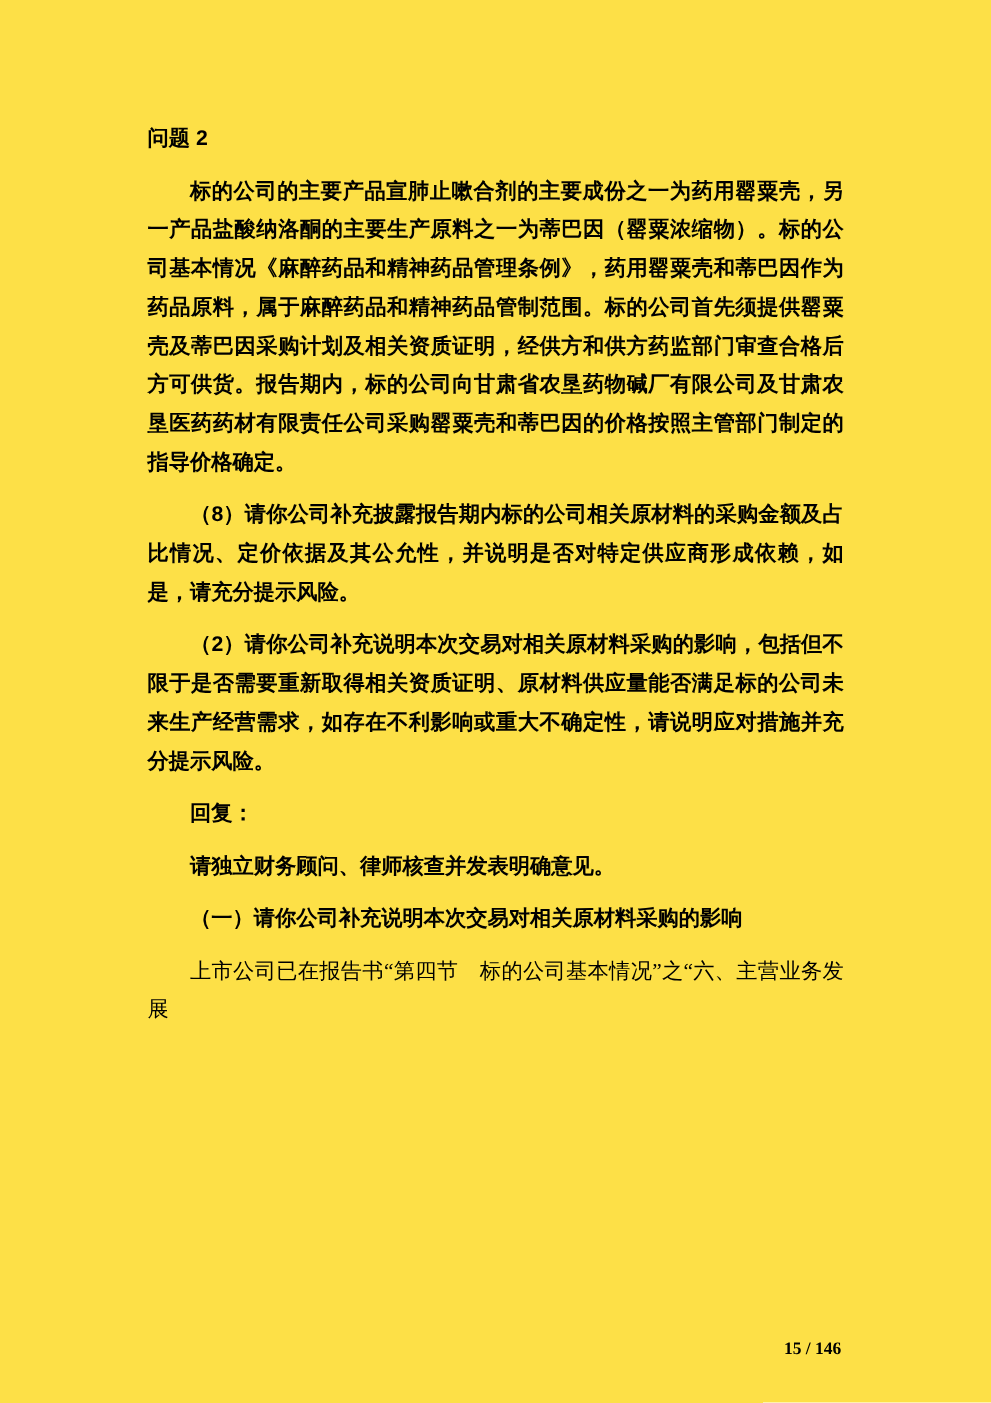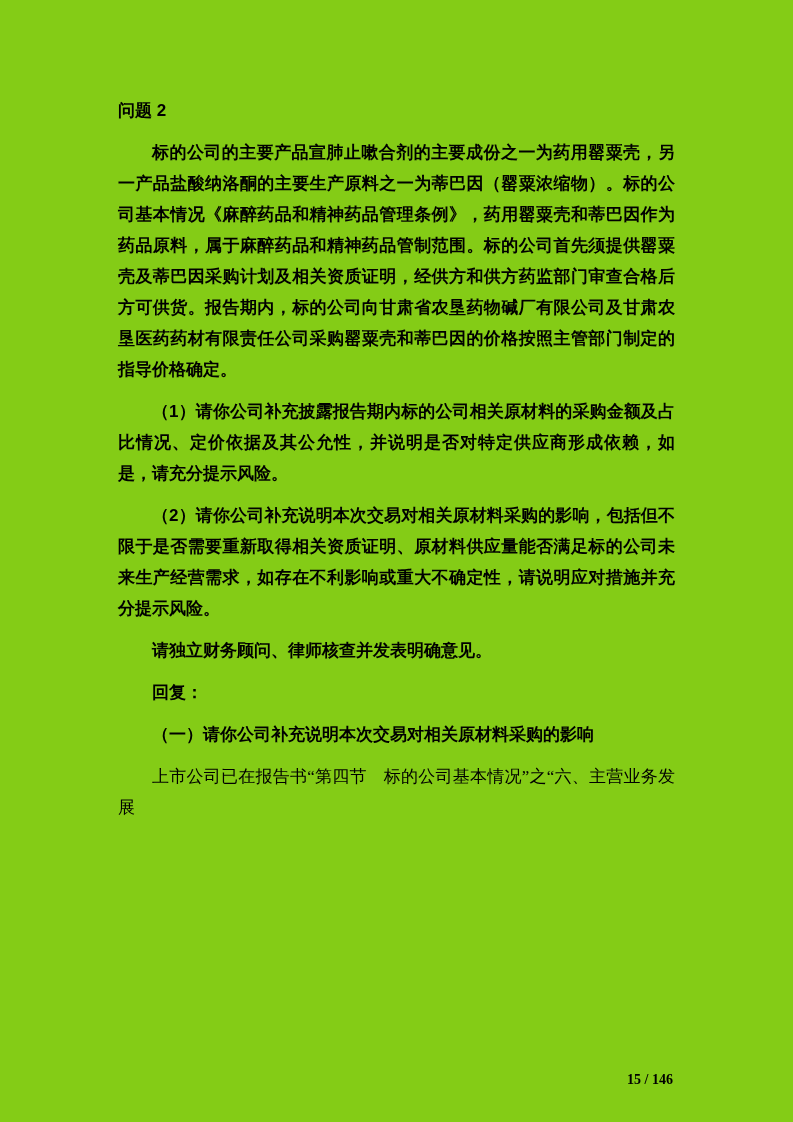--- a/index.html
+++ b/index.html
@@ -5,21 +5,21 @@
   html, body {
     margin: 0;
     padding: 0;
     background: #ffffff;
   }
   .page {
     position: relative;
     width: 793px;
     height: 1122px;
     margin: 0;
-    background: #84cc16;
+    background: #fde047;
     box-sizing: border-box;
     padding: 95px 118px 0 118px;
     overflow: hidden;
     color: #000000;
   }
   .para {
     margin: 0 0 11px 0;
     font-size: 17px;
     line-height: 31px;
     text-align: justify;
@@ -57,28 +57,28 @@
 </style>
 </head>
 <body>
 
 <div class="page">
 
   <p class="para bold-sans doc-title">问题 2</p>
 
   <p class="para bold-sans">标的公司的主要产品宣肺止嗽合剂的主要成份之一为药用罂粟壳，另一产品盐酸纳洛酮的主要生产原料之一为蒂巴因（罂粟浓缩物）。标的公司基本情况《麻醉药品和精神药品管理条例》，药用罂粟壳和蒂巴因作为药品原料，属于麻醉药品和精神药品管制范围。标的公司首先须提供罂粟壳及蒂巴因采购计划及相关资质证明，经供方和供方药监部门审查合格后方可供货。报告期内，标的公司向甘肃省农垦药物碱厂有限公司及甘肃农垦医药药材有限责任公司采购罂粟壳和蒂巴因的价格按照主管部门制定的指导价格确定。</p>
 
-  <p class="para bold-sans">（1）请你公司补充披露报告期内标的公司相关原材料的采购金额及占比情况、定价依据及其公允性，并说明是否对特定供应商形成依赖，如是，请充分提示风险。</p>
+  <p class="para bold-sans">（8）请你公司补充披露报告期内标的公司相关原材料的采购金额及占比情况、定价依据及其公允性，并说明是否对特定供应商形成依赖，如是，请充分提示风险。</p>
 
   <p class="para bold-sans">（2）请你公司补充说明本次交易对相关原材料采购的影响，包括但不限于是否需要重新取得相关资质证明、原材料供应量能否满足标的公司未来生产经营需求，如存在不利影响或重大不确定性，请说明应对措施并充分提示风险。</p>
 
 
+  <p class="para bold-sans">回复：</p>
+
   <p class="para bold-sans">请独立财务顾问、律师核查并发表明确意见。</p>
-
-  <p class="para bold-sans">回复：</p>
 
 
 
   <p class="para serif-bold">（一）请你公司补充说明本次交易对相关原材料采购的影响</p>
 
   <p class="para serif-regular">上市公司已在报告书“第四节　标的公司基本情况”之“六、主营业务发展</p>
 
   <div class="page-number">15 / 146</div>
 
 </div>

